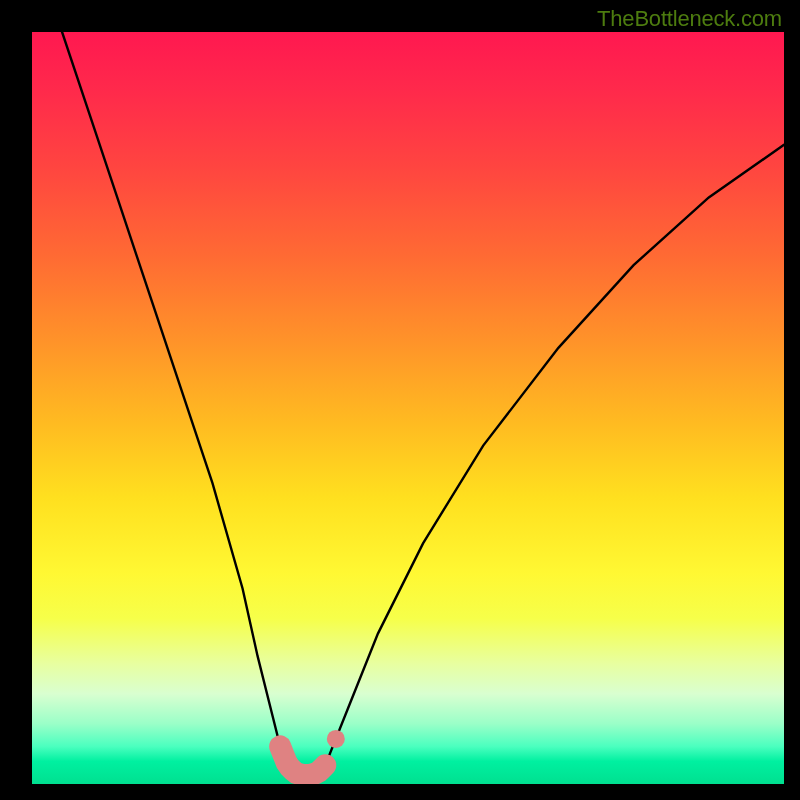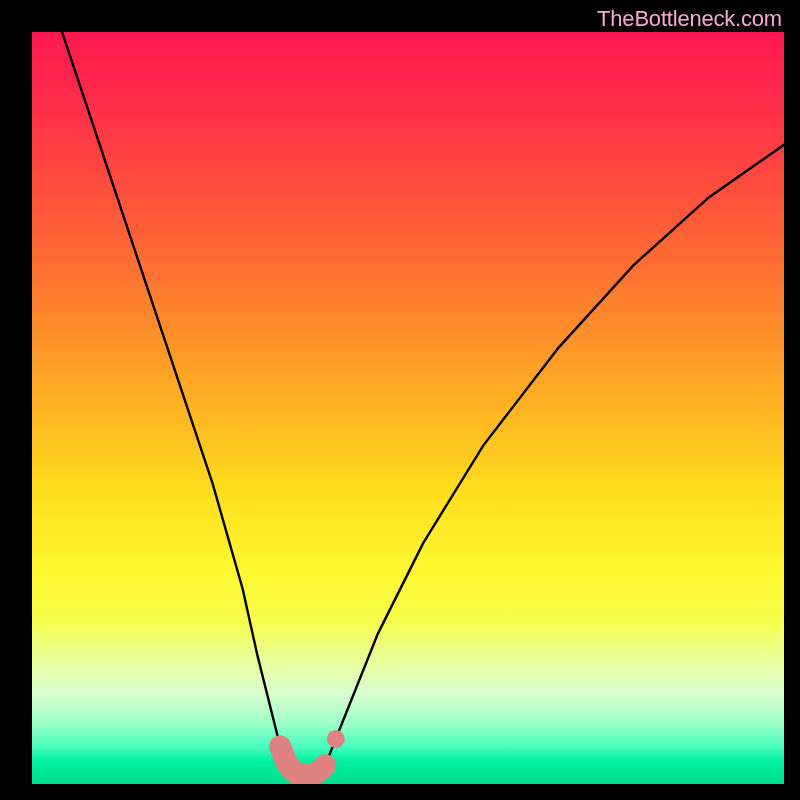--- a/index.html
+++ b/index.html
@@ -8,21 +8,21 @@
     height: 800px;
     background: #000;
     position: relative;
     font-family: Arial, sans-serif;
     overflow: hidden;
   }
   .watermark {
     position: absolute;
     top: 6px;
     right: 18px;
-    color: #f9a8d4;
+    color: #4d7c0f;
     font-size: 22px;
     font-weight: 500;
     z-index: 30;
     letter-spacing: -0.2px;
   }
   .plot-area {
     position: absolute;
     left: 32px;
     top: 32px;
     width: 752px;

